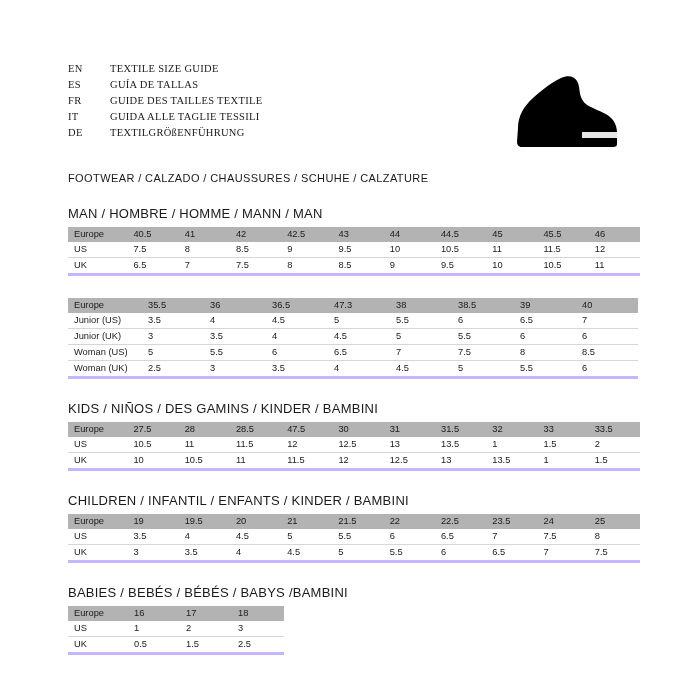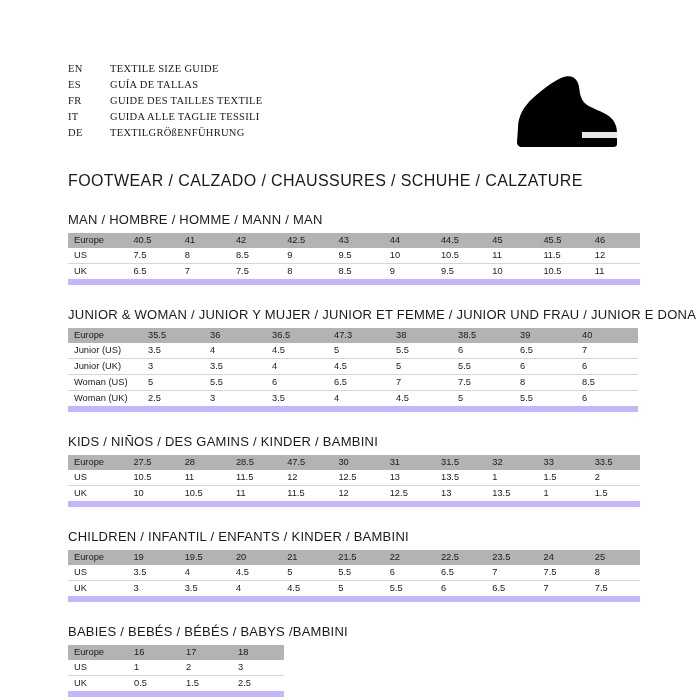--- a/index.html
+++ b/index.html
@@ -49,21 +49,21 @@
 
   .shoe-wrap {
     position: absolute;
     right: 18px;
     top: 10px;
     width: 190px;
     height: 86px;
   }
 
   .section-title {
-    font-size: 16px;
+    font-size: 11px;
     letter-spacing: 0.4px;
     margin: 14px 0 0 0;
     color: #1a1a1a;
   }
 
   
   .group {
     margin-top: 22px;
   }
   .group-title {
@@ -87,21 +87,21 @@
     overflow: hidden;
   }
   table.size tr.head td {
     background: #b3b3b3;
   }
   table.size tr.row td {
     background: #ffffff;
     border-bottom: 1px solid #d6d6d6;
   }
   table.size tr.row.last td {
-    border-bottom: 6px solid #c4b5fd;
+    border-bottom: 3px solid #c4b5fd;
   }
   .lbl {
     text-align: left;
   }
   
 </style>
 </head>
 <body>
 
 <div class="page">
@@ -202,21 +202,20 @@
               <td>9</td>
               <td>9.5</td>
               <td>10</td>
               <td>10.5</td>
               <td>11</td>
             </tr>
           </tbody>
         </table>
       </div>
       <div class="group">
-        <div class="group-title">JUNIOR &amp; WOMAN / JUNIOR Y MUJER / JUNIOR ET FEMME / JUNIOR UND FRAU / JUNIOR E DONA</div>
         <table class="size">
           <colgroup>
             <col style="width: 74px;">
             <col style="width: 62px;">
             <col style="width: 62px;">
             <col style="width: 62px;">
             <col style="width: 62px;">
             <col style="width: 62px;">
             <col style="width: 62px;">
             <col style="width: 62px;">

